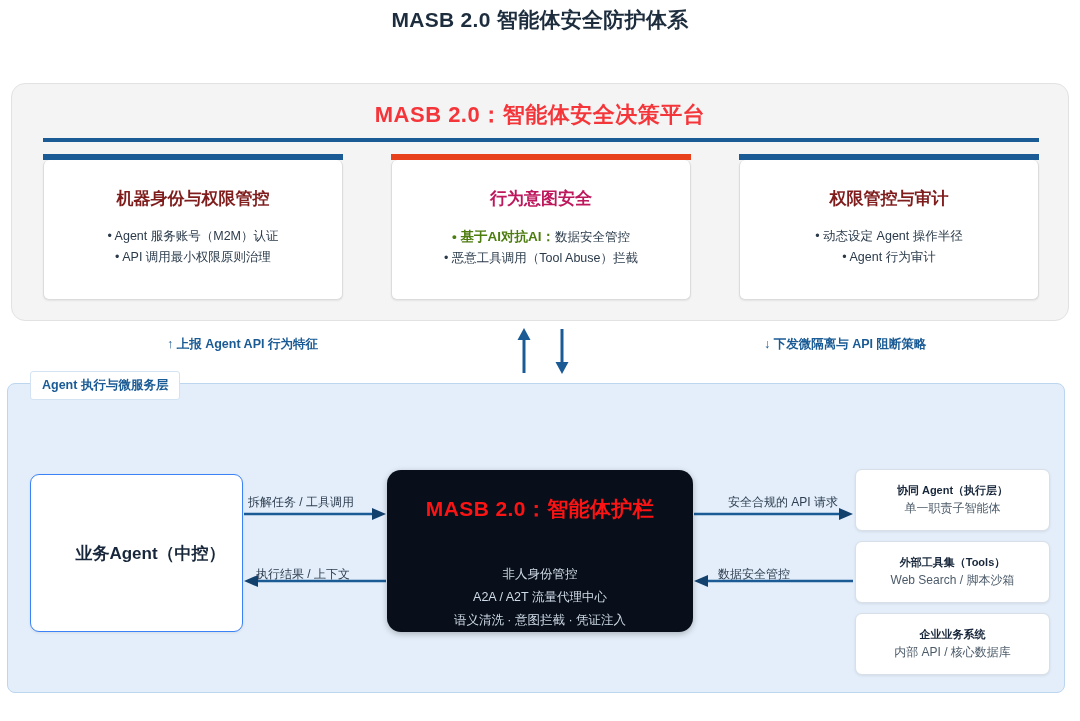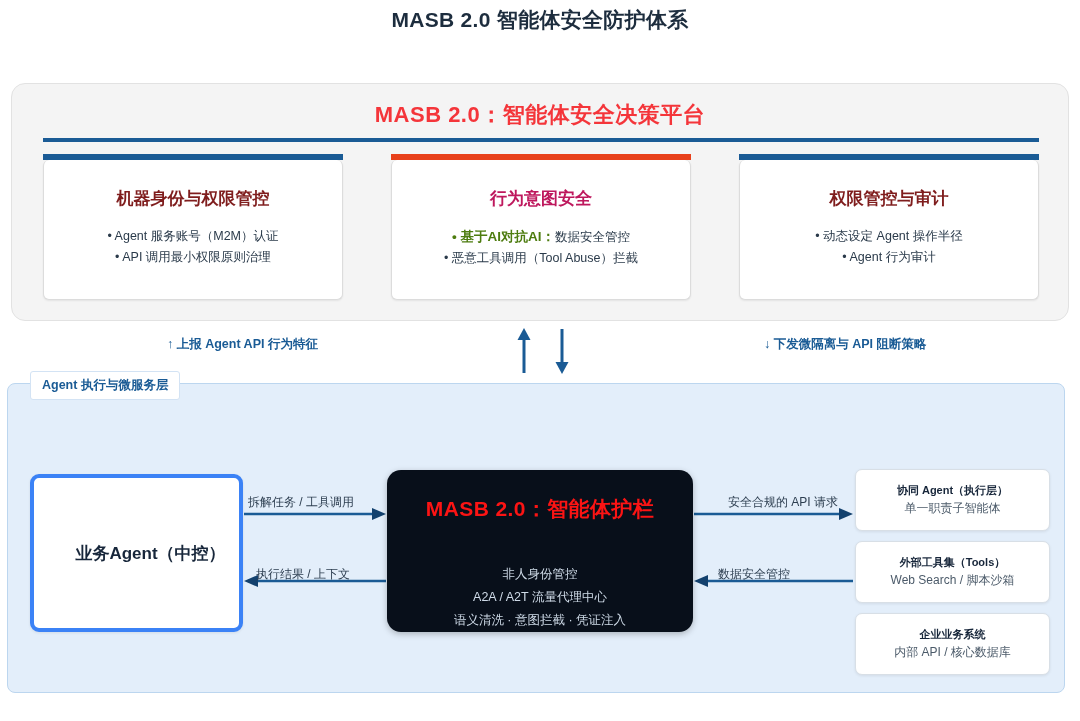--- a/index.html
+++ b/index.html
@@ -164,21 +164,21 @@
   }
 
   .box-business {
     position: absolute;
     left: 22px;
     top: 90px;
     width: 213px;
     height: 158px;
     box-sizing: border-box;
     background: #ffffff;
-    border: 4px solid #3b82f6;
+    border: 1px solid #3b82f6;
     border-radius: 9px;
     box-shadow: 0 1px 3px rgba(0,0,0,0.08);
     display: flex;
     align-items: center;
     justify-content: center;
     font-size: 17px;
     font-weight: bold;
     color: #17263a;
     text-align: center;
     padding-left: 28px;

